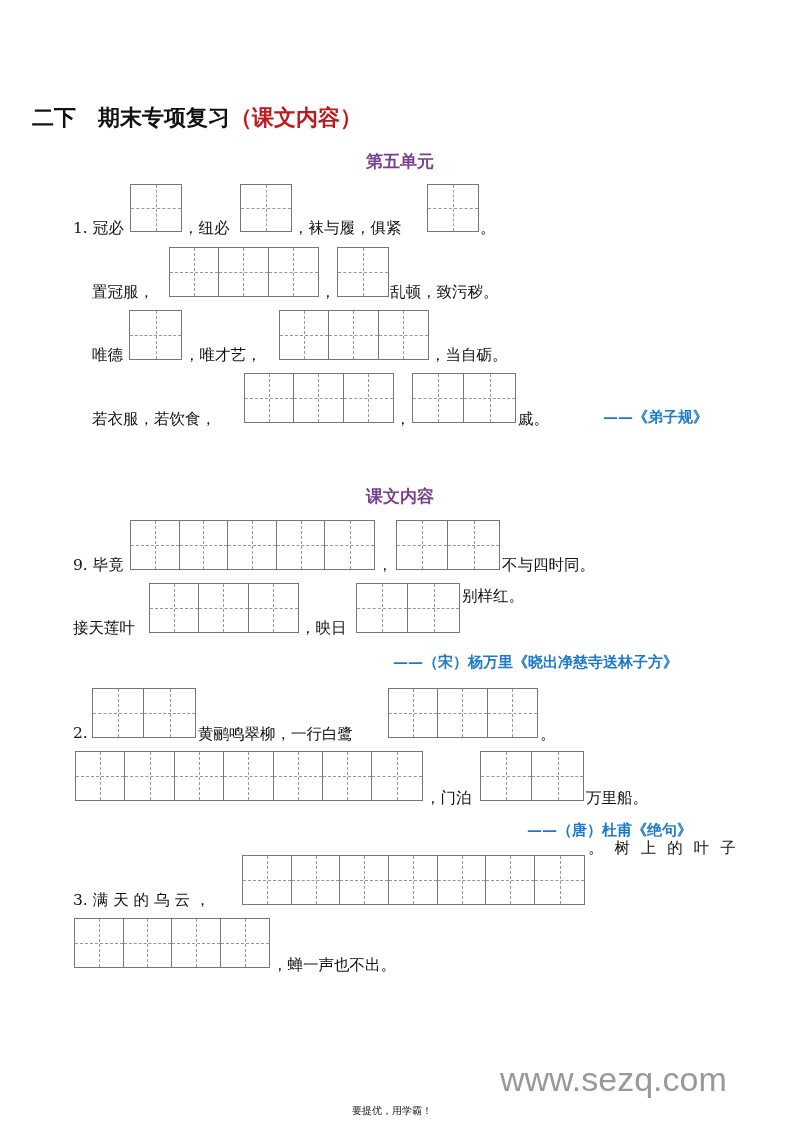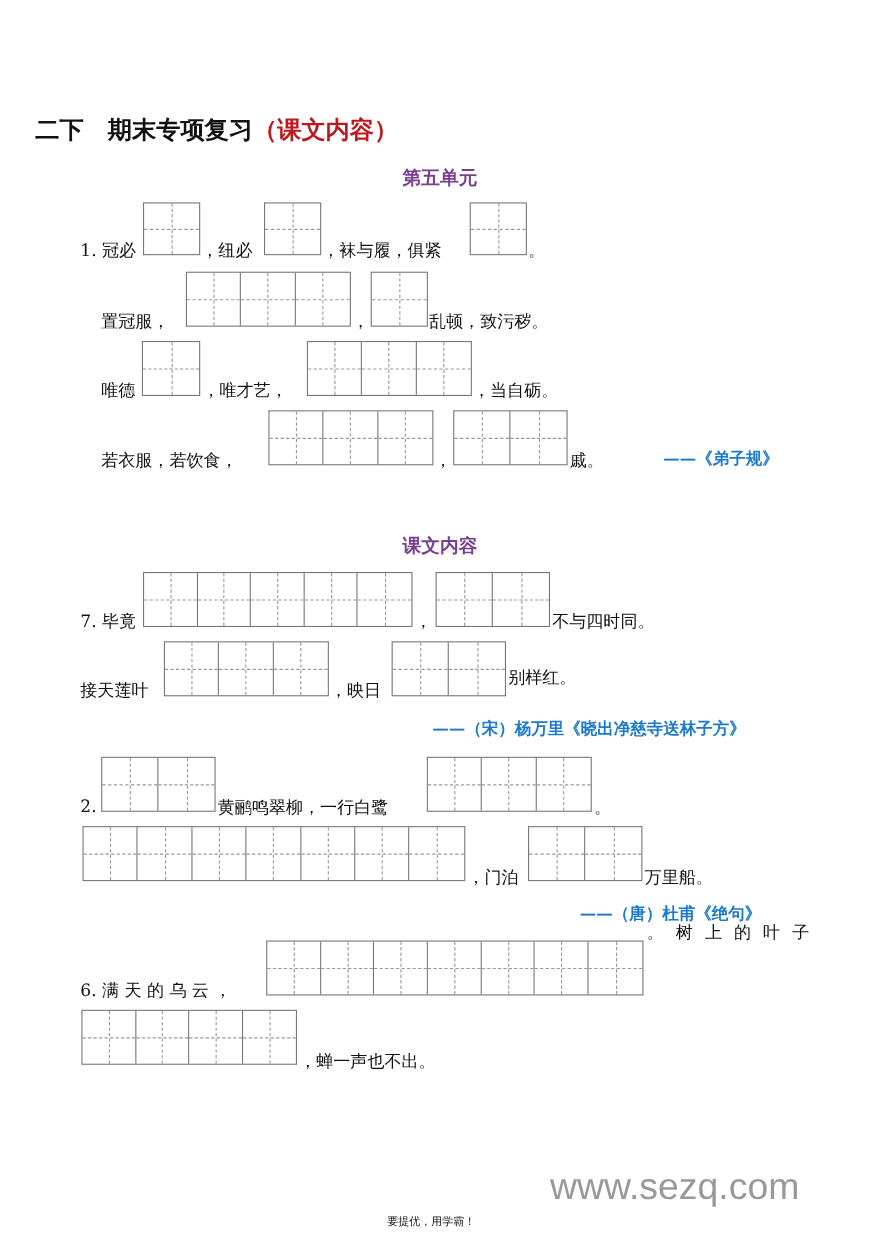--- a/index.html
+++ b/index.html
@@ -74,21 +74,21 @@
 <div class="abs txt" style="left:395px;top:409px">，</div>
 <div class="grid" style="left:412px;top:373px;width:104px;height:50px">
     <div class="cell" style="width:50%"></div>
     <div class="cell" style="width:50%"></div>
   </div>
 <div class="abs txt" style="left:518px;top:409px">戚。</div>
 <div class="abs attr" style="left:603px;top:408px">——《弟子规》</div>
 
 <div class="abs unit" style="top:485px">课文内容</div>
 
-<div class="abs txt" style="left:73px;top:555px">7. 毕竟</div>
+<div class="abs txt" style="left:73px;top:555px">9. 毕竟</div>
 <div class="grid" style="left:130px;top:520px;width:245px;height:50px">
     <div class="cell" style="width:20%"></div>
     <div class="cell" style="width:20%"></div>
     <div class="cell" style="width:20%"></div>
     <div class="cell" style="width:20%"></div>
     <div class="cell" style="width:20%"></div>
   </div>
 <div class="abs txt" style="left:377px;top:555px">，</div>
 <div class="grid" style="left:396px;top:520px;width:104px;height:50px">
     <div class="cell" style="width:50%"></div>
@@ -100,21 +100,21 @@
 <div class="grid" style="left:149px;top:583px;width:150px;height:50px">
     <div class="cell" style="width:33.33%"></div>
     <div class="cell" style="width:33.33%"></div>
     <div class="cell" style="width:33.34%"></div>
   </div>
 <div class="abs txt" style="left:300px;top:618px">，映日</div>
 <div class="grid" style="left:356px;top:583px;width:104px;height:50px">
     <div class="cell" style="width:50%"></div>
     <div class="cell" style="width:50%"></div>
   </div>
-<div class="abs txt" style="left:462px;top:606px">别样红。</div>
+<div class="abs txt" style="left:462px;top:586px">别样红。</div>
 <div class="abs attr" style="left:393px;top:653px">——（宋）杨万里《晓出净慈寺送林子方》</div>
 
 <div class="abs txt" style="left:73px;top:724px">2.</div>
 <div class="grid" style="left:92px;top:688px;width:104px;height:50px">
     <div class="cell" style="width:50%"></div>
     <div class="cell" style="width:50%"></div>
   </div>
 <div class="abs txt" style="left:198px;top:724px">黄鹂鸣翠柳，一行白鹭</div>
 <div class="grid" style="left:388px;top:688px;width:150px;height:50px">
     <div class="cell" style="width:33.33%"></div>
@@ -133,21 +133,21 @@
     <div class="cell" style="width:14.32%"></div>
   </div>
 <div class="abs txt" style="left:425px;top:788px">，门泊</div>
 <div class="grid" style="left:480px;top:751px;width:104px;height:50px">
     <div class="cell" style="width:50%"></div>
     <div class="cell" style="width:50%"></div>
   </div>
 <div class="abs txt" style="left:586px;top:788px">万里船。</div>
 <div class="abs attr" style="left:527px;top:821px">——（唐）杜甫《绝句》</div>
 
-<div class="abs txt" style="left:73px;top:890px">6. 满 天 的 乌 云 ，</div>
+<div class="abs txt" style="left:73px;top:890px">3. 满 天 的 乌 云 ，</div>
 <div class="grid" style="left:242px;top:855px;width:343px;height:50px">
     <div class="cell" style="width:14.28%"></div>
     <div class="cell" style="width:14.28%"></div>
     <div class="cell" style="width:14.28%"></div>
     <div class="cell" style="width:14.28%"></div>
     <div class="cell" style="width:14.28%"></div>
     <div class="cell" style="width:14.28%"></div>
     <div class="cell" style="width:14.32%"></div>
   </div>
 <div class="abs txt" style="left:588px;top:838px;letter-spacing:3px">。 树 上 的 叶 子</div>

